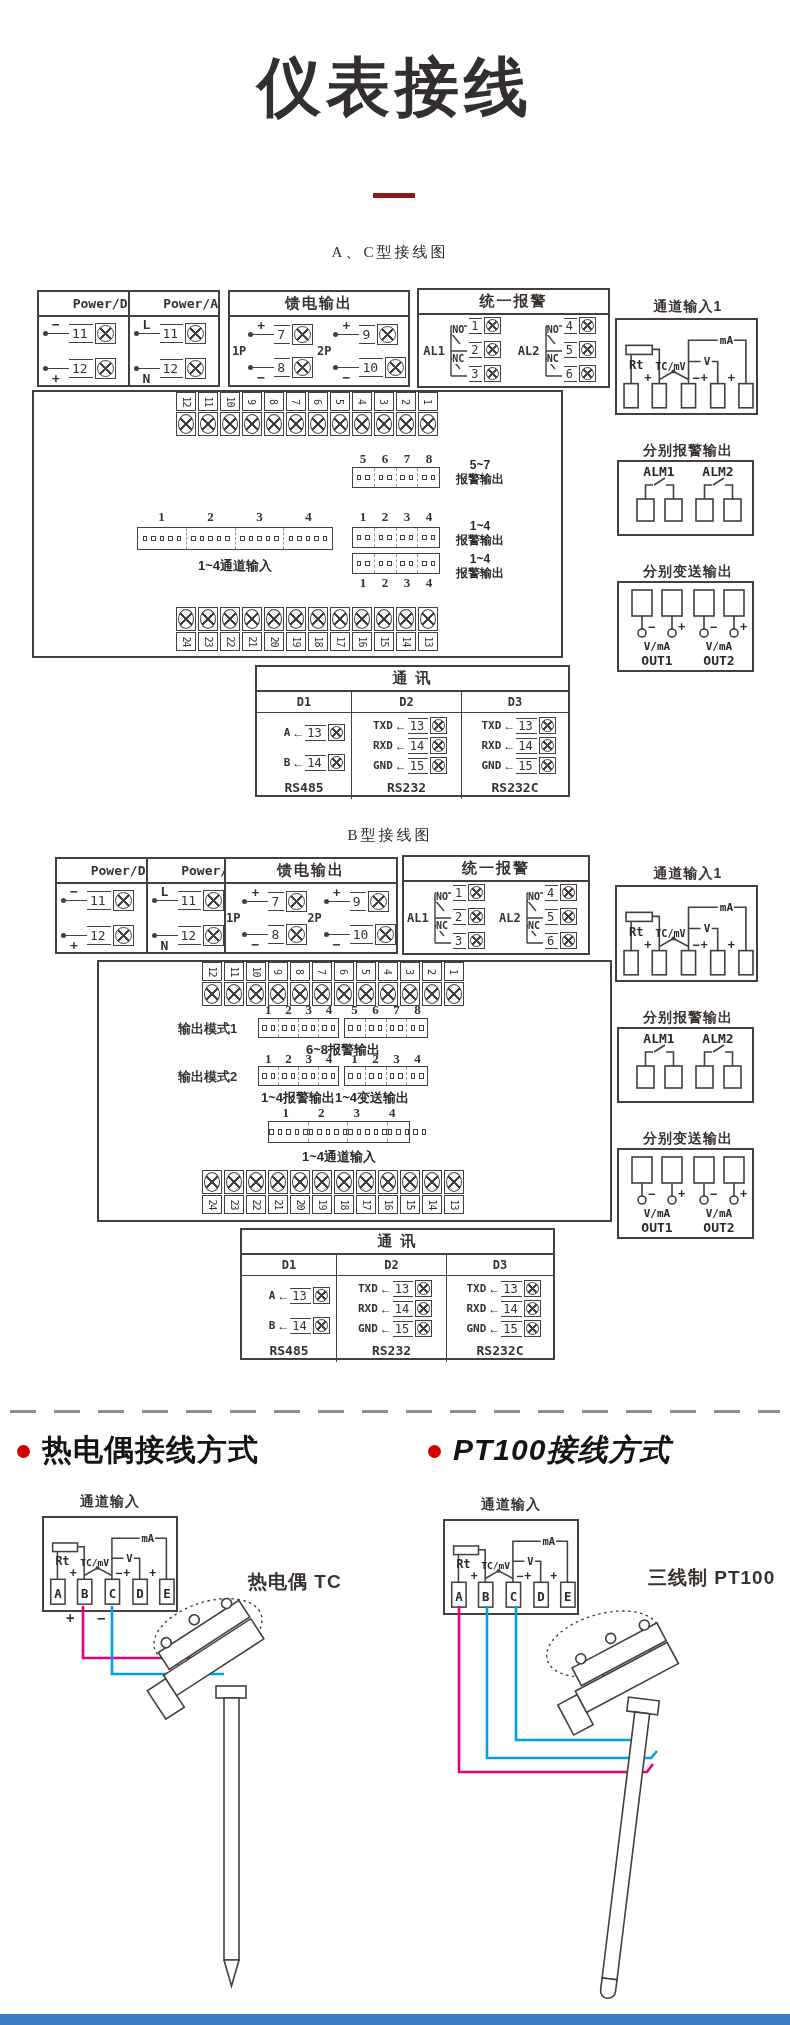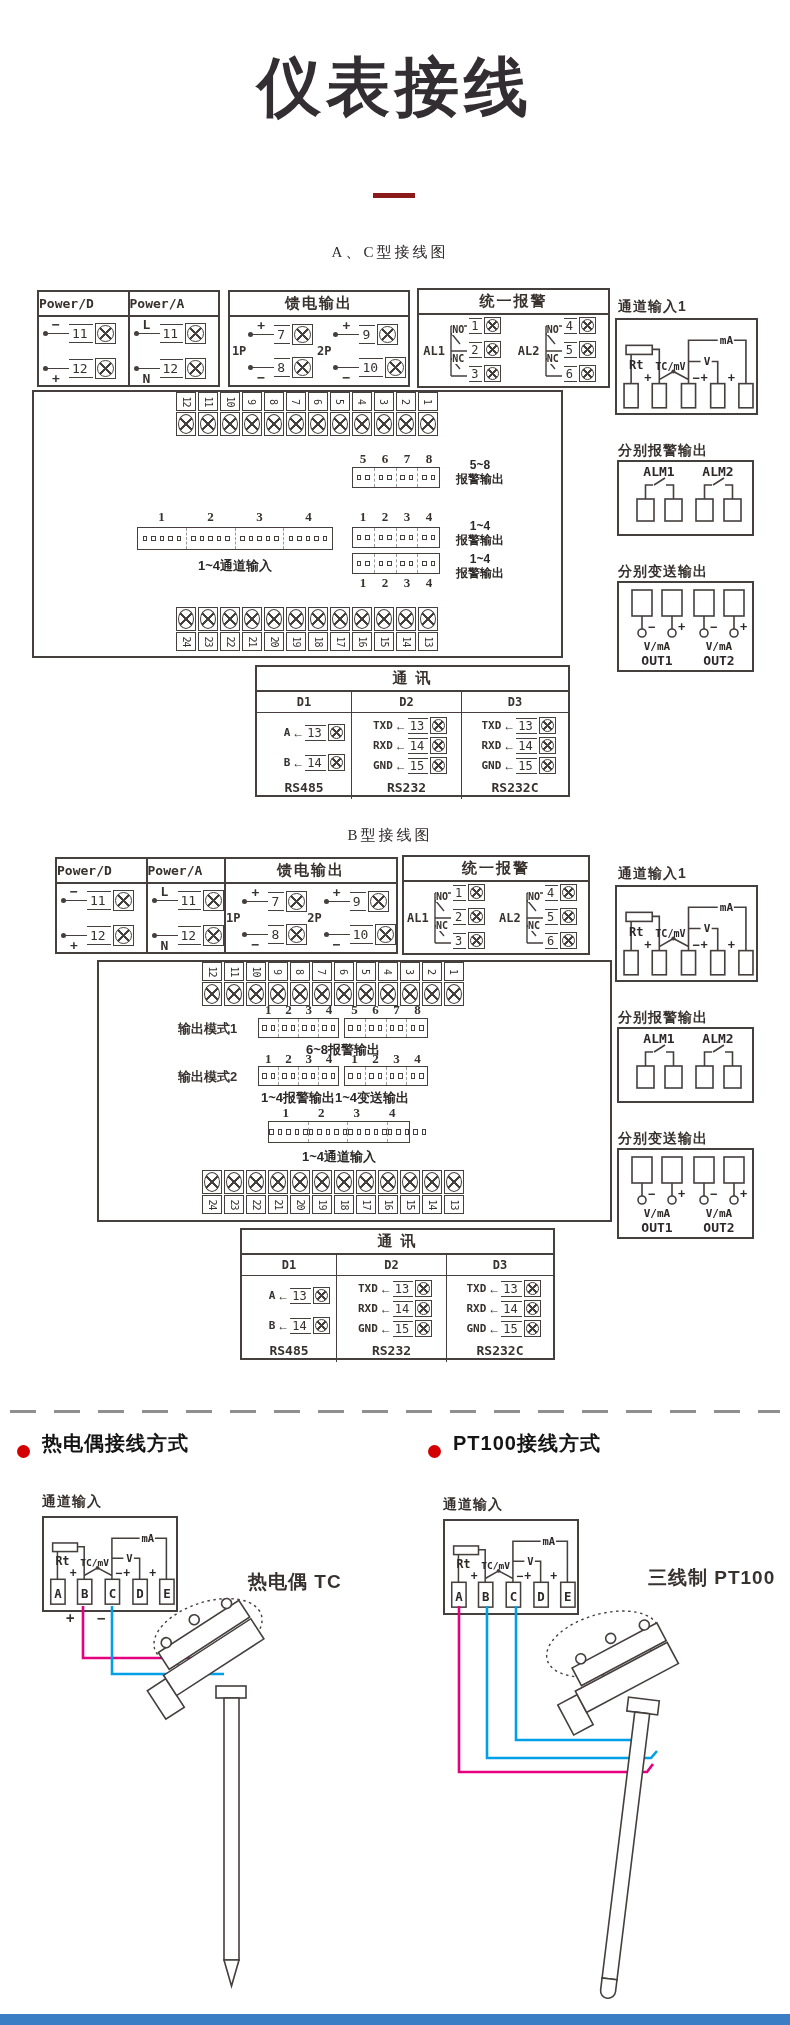--- a/index.html
+++ b/index.html
@@ -4,21 +4,21 @@
 <style>
   :root{ --ln:#453f3e; --tx:#38322f; }
   *{margin:0;padding:0;box-sizing:border-box;}
   body{background:#fff;font-family:"Liberation Sans",sans-serif;color:var(--tx);}
   #stage{position:relative;width:790px;height:2025px;background:#fff;overflow:hidden;margin:2px auto;}
   .abs{position:absolute;}
   .box{border:2px solid var(--ln);background:#fff;}
   .btitle{border-bottom:2px solid var(--ln);text-align:center;font-weight:bold;font-size:15px;padding:2px 0;letter-spacing:2px;}
   h1{font-size:64px;font-weight:900;letter-spacing:5px;text-align:center;color:#332e31;}
   .h2{font-size:15px;letter-spacing:3px;text-align:center;font-family:"Liberation Serif",serif;color:#2f2a2a;}
-  .h3{font-size:20px;font-weight:bold;color:#141414;letter-spacing:1px;}
+  .h3{font-size:30px;font-weight:bold;color:#141414;letter-spacing:1px;}
   .bullet{width:13px;height:13px;border-radius:50%;background:#d40000;}
   .rule{height:5px;background:#8b1a1a;}
   .dashes{height:3px;background:repeating-linear-gradient(90deg,#8f8f8f 0 26px,transparent 26px 44px);}
   .footerbar{background:#3b7dc4;}
   
   .screw{width:21px;height:21px;border:1.6px solid var(--ln);position:relative;background:#fff;flex:none;}
   .screw::before{content:"";position:absolute;inset:1px;border:1.6px solid var(--ln);border-radius:50%;
     background:linear-gradient(45deg,transparent 45%,var(--ln) 45%,var(--ln) 55%,transparent 55%),
                linear-gradient(135deg,transparent 45%,var(--ln) 45%,var(--ln) 55%,transparent 55%);}
   .s18{width:17px;height:17px;}
@@ -26,21 +26,21 @@
   
   .term{display:flex;align-items:center;position:relative;}
   .lead{width:24px;height:0;border-top:1.7px solid var(--ln);position:relative;flex:none;}
   .lead::before{content:"";position:absolute;left:-2px;top:-3px;width:5px;height:5px;border-radius:50%;background:var(--ln);}
   .sign{position:absolute;left:7px;top:-17px;font:bold 13px "DejaVu Sans Mono",monospace;font-style:normal;}
   .t-dn .sign{top:2px;}
   .tgroup .term:nth-child(2) .sign{top:2px;}
   .tnum{font:13px "DejaVu Sans Mono",monospace;font-style:normal;border-top:1.6px solid var(--ln);border-bottom:1.6px solid var(--ln);padding:1px 5px 1px 3px;margin-right:2px;}
   
   .pwr-head{display:flex;border-bottom:2px solid var(--ln);}
-  .pwr-head b{flex:1;text-align:left;font:bold 13px "DejaVu Sans Mono",monospace;padding:4px 0;}
+  .pwr-head b{flex:1;text-align:right;font:bold 13px "DejaVu Sans Mono",monospace;padding:4px 0;}
   .pwr-head b:first-child{border-right:2px solid var(--ln);}
   .pwr-body{display:flex;height:68px;}
   .pwr-cell{flex:1;display:flex;flex-direction:column;justify-content:center;gap:14px;padding-left:6px;}
   .pwr-cell:first-child{border-right:2px solid var(--ln);}
   .feed-body{display:flex;justify-content:space-around;align-items:center;height:68px;}
   .fgroup{display:flex;align-items:center;gap:2px;}
   .gname{font:bold 12px "DejaVu Sans Mono",monospace;margin-right:2px;}
   .fcol{display:flex;flex-direction:column;gap:12px;}
   
   .al-body{display:flex;justify-content:space-around;align-items:center;height:72px;}
@@ -74,21 +74,21 @@
   .bR{border-right:1.8px solid var(--ln);}
   .crows{display:flex;flex-direction:column;gap:3px;}
   .crows.wide{gap:13px;margin-top:7px;}
   .crow{display:flex;align-items:center;}
   .crow b{min-width:27px;text-align:right;font:bold 11px "DejaVu Sans Mono",monospace;margin-right:2px;}
   .arr{font-size:12px;line-height:1;margin-right:1px;}
   .arr::before{content:"←";}
   .crow .tnum{font-size:12px;padding:0 4px 0 2px;}
   .cstd{font:bold 13px "DejaVu Sans Mono",monospace;margin-bottom:4px;}
   
-  .lab14{font-size:14px;font-weight:bold;text-align:left;letter-spacing:1px;}
+  .lab14{font-size:14px;font-weight:bold;text-align:center;letter-spacing:1px;}
   .lab15{font-size:19px;font-weight:bold;letter-spacing:1px;}
   .modelab{font-size:13px;font-weight:600;}
   
   svg .k{stroke:var(--ln);stroke-width:1.6;fill:none;}
   svg .kf{fill:var(--ln);stroke:none;}
   svg .w{fill:#fff;stroke:var(--ln);stroke-width:1.6;}
   svg text{fill:#2d2828;font-family:"DejaVu Sans Mono",monospace;font-weight:bold;}
   svg .dot{stroke:var(--ln);stroke-width:1.4;fill:none;stroke-dasharray:2.5 3.5;}
   .wpink{stroke:#e4007f;stroke-width:2.6;fill:none;}
   .wblue{stroke:#00a0e9;stroke-width:2.6;fill:none;}
@@ -336,21 +336,21 @@
       <div class="pgroup">
         <i class="pin"></i>
         <i class="pin"></i>
       </div>
       <div class="pgroup">
         <i class="pin"></i>
         <i class="pin"></i>
       </div>
     </div>
   <div class="sidecap abs" style="left:446px;top:456px;width:68px;">
-    <span>5~8</span><br><span>报警输出</span>
+    <span>5~7</span><br><span>报警输出</span>
   </div>
 
   <div class="pnums abs" style="left:137px;top:507px;width:196px;">
       <span>1</span>
       <span>2</span>
       <span>3</span>
       <span>4</span>
     </div>
   <div class="pconn abs" style="left:137px;top:525px;width:196px;height:23px;">
 
@@ -1238,21 +1238,21 @@
       <text x="37" y="81" font-size="13" text-anchor="middle">OUT1</text>
       <text x="99" y="81" font-size="13" text-anchor="middle">OUT2</text>
     </svg>
   </div>
 
   <div class="dashes abs" style="left:10px;top:1408px;width:770px;"></div>
 
   <div class="bullet abs" style="left:17px;top:1443px;"></div>
   <div class="h3 abs" style="left:42px;top:1428px;">热电偶接线方式</div>
   <div class="bullet abs" style="left:428px;top:1443px;"></div>
-  <div class="h3 abs" style="left:453px;top:1428px;">PT100接线方式</div>
+  <div class="h3 abs" style="left:453px;top:1428px;font-style:italic;">PT100接线方式</div>
 
   <div class="lab14 abs" style="left:42px;top:1491px;width:136px;">通道输入</div>
   <div class="box abs" style="left:42px;top:1514px;width:136px;height:96px;padding:1px;">
     <svg width="130" height="90" viewBox="0 0 136 92">
       <g class="k">
         <rect x="6" y="62" width="15" height="26"></rect>
           <rect x="34" y="62" width="15" height="26"></rect>
         <rect x="63" y="62" width="15" height="26"></rect>
           <rect x="92" y="62" width="15" height="26"></rect>
         <rect x="120" y="62" width="15" height="26"></rect>

